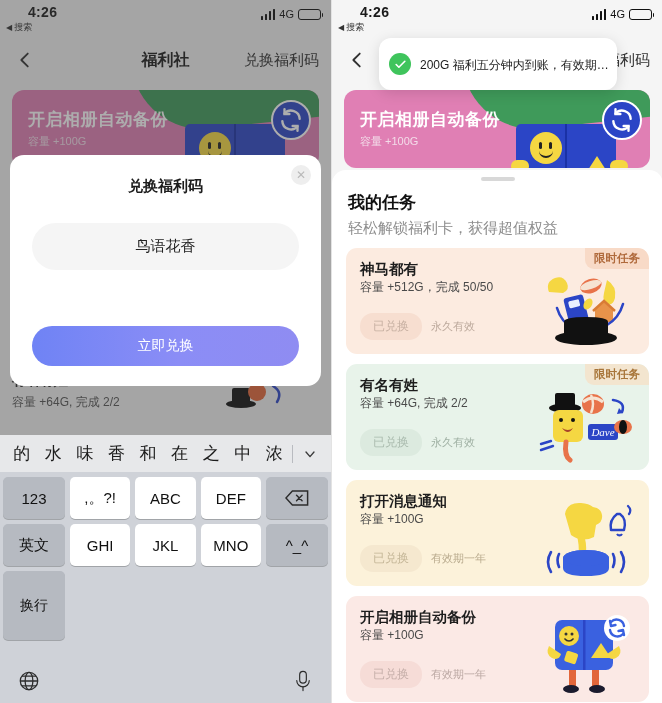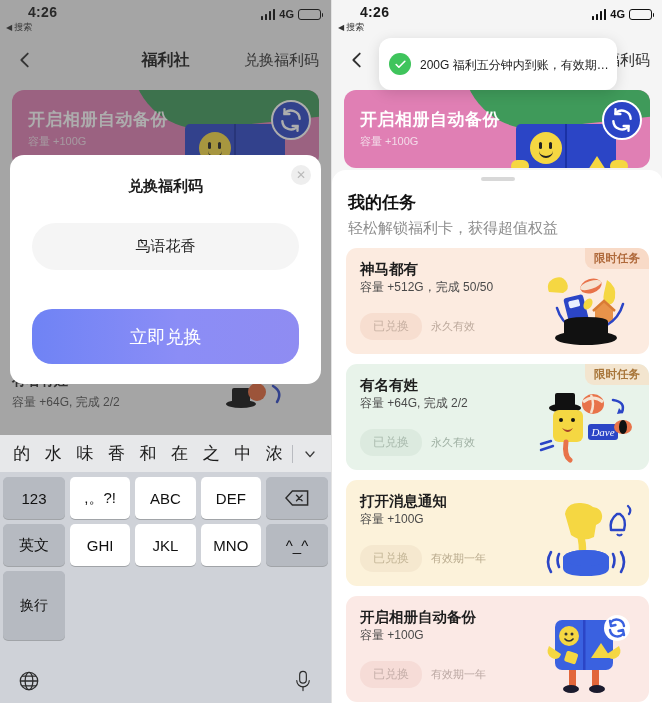--- a/index.html
+++ b/index.html
@@ -17,21 +17,21 @@
   
   .statusbar { position: relative; height: 40px; padding: 4px 12px 0 12px; }
   .sb-time { position: absolute; left: 28px; top: 4px; font-size: 14px; font-weight: bold; color: #1a1a1a; letter-spacing: .3px; }
   .sb-back { position: absolute; left: 6px; top: 21px; font-size: 9px; color: #333; display: flex; align-items: center; gap: 2px; }
   .sb-back .tri { font-size: 8px; line-height: 1; }
   .sb-right { position: absolute; right: 10px; top: 8px; display: flex; align-items: center; gap: 4px; }
   .bars { display: flex; align-items: flex-end; gap: 1.5px; height: 11px; }
   .bars i { display: block; width: 2.5px; background: #111; border-radius: .5px; }
   .bars i:nth-child(1){height:4px}.bars i:nth-child(2){height:6px}
   .bars i:nth-child(3){height:8.5px}.bars i:nth-child(4){height:11px}
-  .net { font-size: 11px; font-weight: 700; color: #111; }
+  .net { font-size: 11px; font-weight: 400; color: #111; }
   .batt { width: 23px; height: 11px; border: 1.2px solid #111; border-radius: 3px; padding: 1.2px; position: relative; }
   .batt::after { content:""; position:absolute; right:-3.4px; top:3px; width:1.8px; height:4px; background:#111; border-radius:0 1px 1px 0; }
   .batt .fill { height: 100%; background: #111; border-radius: 1.3px; }
 
   
   .navbar { position: relative; height: 40px; display: flex; align-items: center; }
   .nav-back { position: absolute; left: 14px; top: 50%; transform: translateY(-50%); width: 22px; height: 22px; }
   .nav-back svg { display:block; }
   .nav-title { width: 100%; text-align: center; font-size: 16px; font-weight: bold; color: #1b1b1b; }
   .nav-action { position: absolute; right: 12px; top: 50%; transform: translateY(-50%); font-size: 15px; color: #303030; }
@@ -58,21 +58,21 @@
   .dim { position: absolute; inset: 0; background: rgba(60,60,60,0.42); z-index: 20; }
   .modal {
     position: absolute; z-index: 30; left: 10px; top: 155px; width: 311px;
     background: #fff; border-radius: 14px; padding: 18px 16px 20px 16px;
   }
   .modal-close { position: absolute; right: 10px; top: 10px; width: 20px; height: 20px; border-radius: 50%;
     background: #eeeeee; display:flex;align-items:center;justify-content:center; color:#b9b9b9; font-size:12px; }
   .modal-title { text-align: center; font-size: 15px; font-weight: bold; color: #1d1d1d; margin-top: 4px; }
   .code-input { margin: 27px 6px 0 6px; height: 47px; border-radius: 24px; background: #f5f5f5;
     display:flex; align-items:center; justify-content:center; font-size: 15px; color: #222; }
-  .redeem-btn { margin: 39px 6px 0 6px; height: 55px; border-radius: 20px; color:#fff; font-size: 18px;
+  .redeem-btn { margin: 56px 6px 0 6px; height: 40px; border-radius: 20px; color:#fff; font-size: 14px;
     display:flex;align-items:center;justify-content:center;
     background: linear-gradient(90deg, #6f83f5 0%, #8b8df6 55%, #8f8cf2 100%); border:none; }
 
   
   .ghost-card { position: absolute; left: 12px; top: 372px; width: 307px; height: 44px; z-index: 10; }
   .ghost-title { font-size: 14px; font-weight: bold; color: #2a2a2a; }
   .ghost-sub { font-size: 12px; color: #555; margin-top: 4px; }
   .ghost-art { position: absolute; right: 28px; top: 4px; width: 70px; height: 34px; }
 
   

